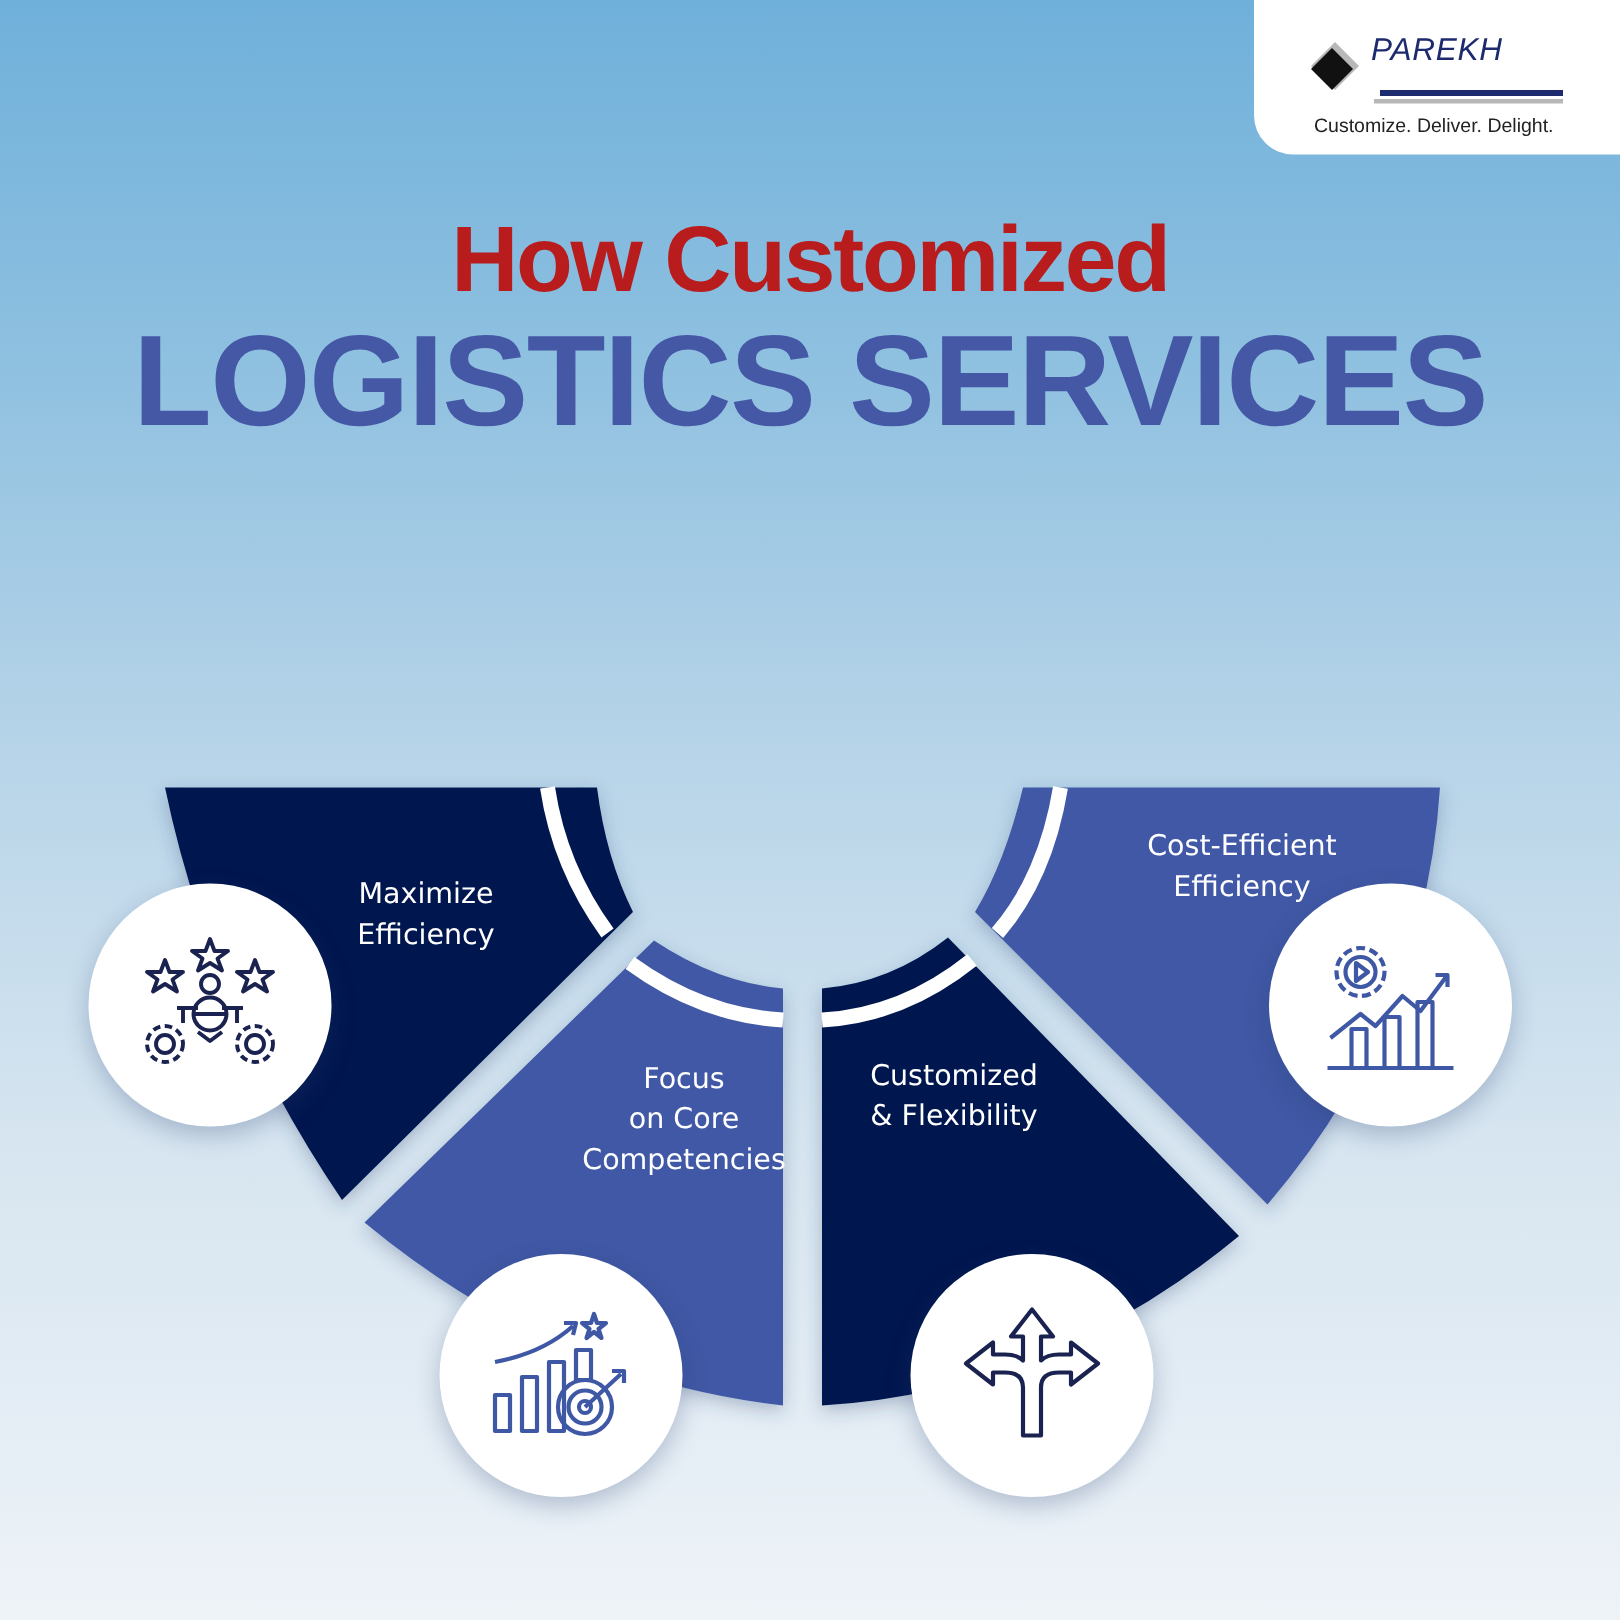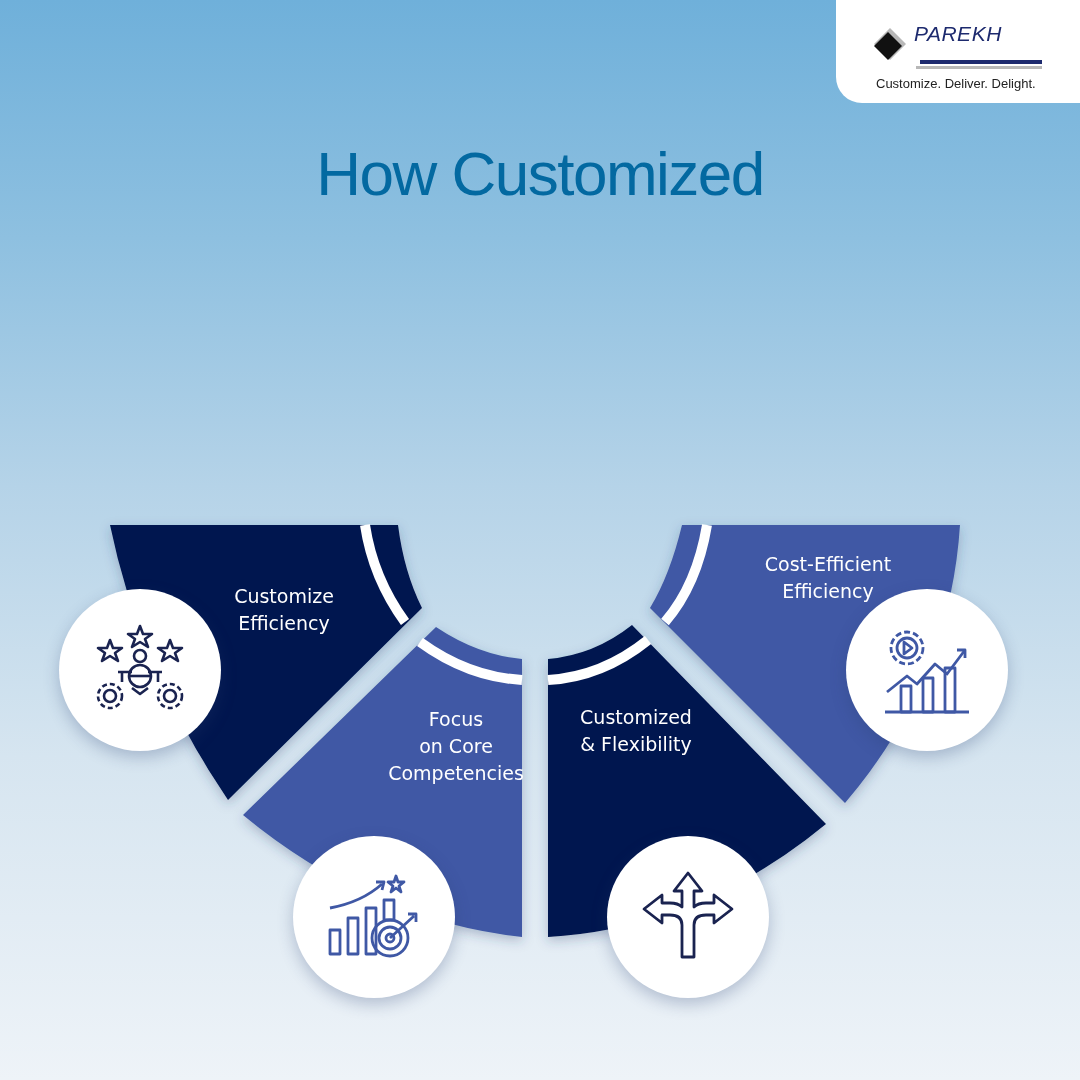--- a/index.html
+++ b/index.html
@@ -17,22 +17,22 @@
     position: absolute; left: 48px; top: 18px;
     font-family: "Liberation Sans", sans-serif; font-weight: normal; font-style: italic;
     font-size: 21px; color: #1d2a6e; letter-spacing: 0.5px;
   }
   .logo-tagline {
     position: absolute; left: 40px; top: 88px; width: 180px;
     font-family: "Liberation Sans", sans-serif; font-size: 13px; color: #222;
   }
   .headline { position: absolute; left: 0; top: 138px; width: 1080px; text-align: center; }
   .headline .line1 {
-    font-family: "Liberation Sans", sans-serif; font-size: 62px; font-weight: normal;
-    color: #0369a1; letter-spacing: -1.5px; line-height: 72px;
+    font-family: "Liberation Sans", sans-serif; font-size: 62px; font-weight: bold;
+    color: #b91c1c; letter-spacing: -1.5px; line-height: 72px;
   }
   .headline .line2, .headline .line3 {
     font-family: "Liberation Sans", sans-serif; font-weight: bold;
     font-size: 86px; color: #4558a6; line-height: 88px; letter-spacing: -1px;
     transform: scaleX(1.0);
   }
   .diagram { position: absolute; left: 0; top: 0; width: 1080px; height: 1080px; }
   .seg-label {
     position: absolute; color: #ffffff; font-family: "DejaVu Sans", sans-serif;
     font-size: 19px; line-height: 27px; text-align: center; white-space: nowrap;
@@ -52,20 +52,21 @@
     <polygon points="16,6 30,20 16,34 2,20" fill="#111111"></polygon>
   </svg>
   <span class="logo-word" style="left:78px;top:42px">PAREKH</span>
   <div style="position:absolute;left:84px;top:80px;width:122px;height:4px;background:#1d2a6e"></div>
   <div style="position:absolute;left:80px;top:86px;width:126px;height:3px;background:#b8b8b8"></div>
   <span class="logo-tagline" style="top:96px">Customize. Deliver. Delight.</span>
 </div>
 
 <div class="headline">
   <div class="line1">How Customized</div>
+  <div class="line2">LOGISTICS SERVICES</div>
 </div>
 
 <svg class="diagram" viewBox="0 0 1080 1080">
   <defs>
     <filter id="sh" x="-20%" y="-20%" width="140%" height="140%">
       <feDropShadow dx="0" dy="4" stdDeviation="6" flood-color="#2b4070" flood-opacity="0.3"></feDropShadow>
     </filter>
   </defs>
 
   <g filter="url(#sh)">
@@ -83,21 +84,21 @@
     <path d="M548,680 Q602,677 648,640" stroke="#ffffff" stroke-width="10" fill="none"></path>
   </g>
 
   <g filter="url(#sh)">
     <path d="M682,525 L960,525 Q950,680 845,803 L650,608 Q670,575 682,525 Z" fill="#3f58a5"></path>
     <path d="M707,525 Q697,585 665,622" stroke="#ffffff" stroke-width="10" fill="none"></path>
   </g>
 </svg>
 
 <div class="seg-label" style="left:222px;top:583px;width:124px">
-  <div>Customize</div>
+  <div>Maximize</div>
   <div>Efficiency</div>
 </div>
 <div class="seg-label" style="left:386px;top:706px;width:140px">
   <div>Focus</div>
   <div>on Core</div>
   <div>Competencies</div>
 </div>
 <div class="seg-label" style="left:562px;top:704px;width:148px">
   <div>Customized</div>
   <div>&amp; Flexibility</div>

